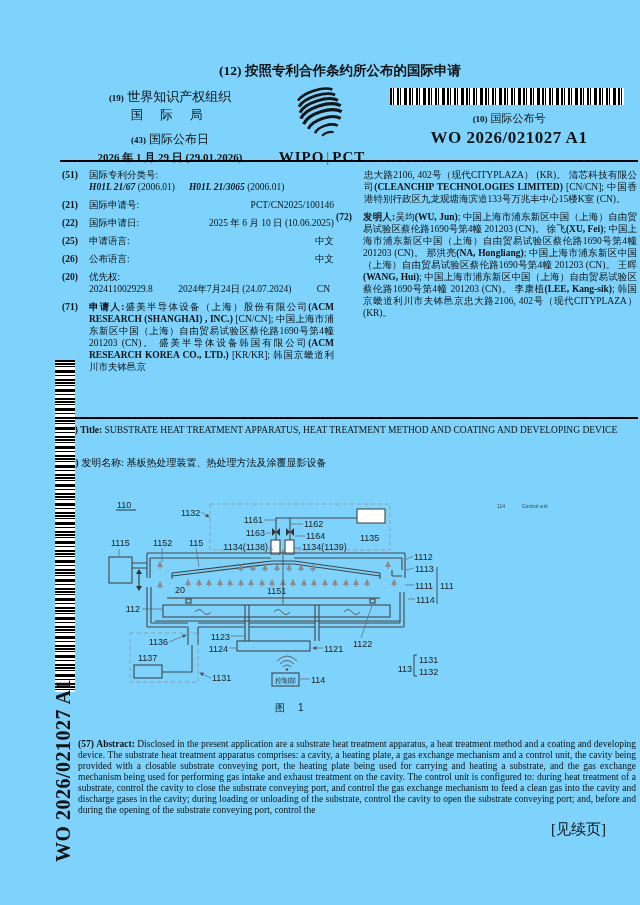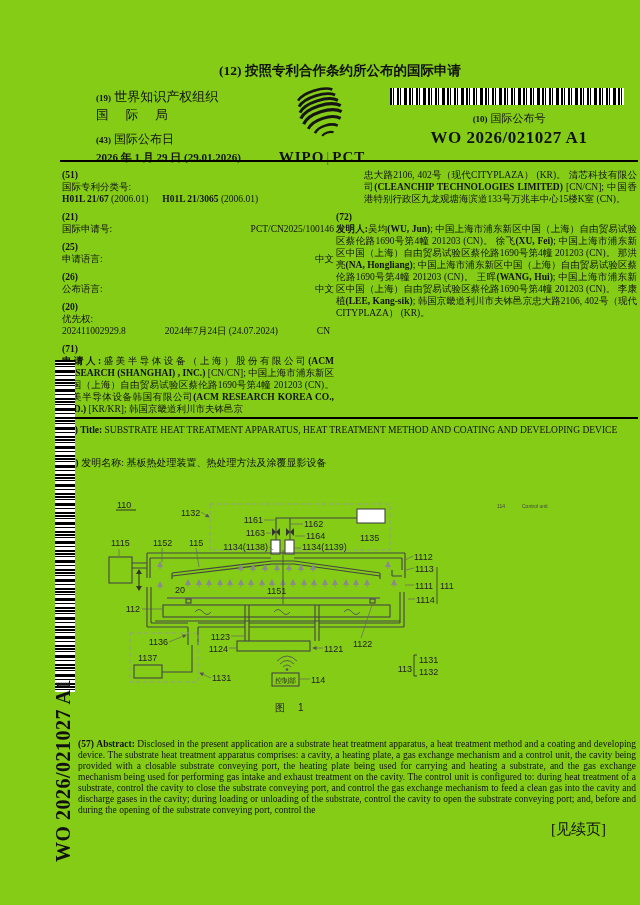--- a/index.html
+++ b/index.html
@@ -1,46 +1,46 @@
 <!DOCTYPE html>
 <html><head>
 <meta charset="utf-8">
 <style>
   html,body{margin:0;padding:0;background:#fff;}
-  .page{position:relative;width:640px;height:905px;background:#84cc16;overflow:hidden;
+  .page{position:relative;width:640px;height:905px;background:#7dd3fc;overflow:hidden;
         font-family:"Liberation Serif",serif;color:#111;}
   .abs{position:absolute;}
   
   .pct-line{left:130px;top:62px;width:420px;text-align:center;font-weight:bold;font-size:13.5px;}
-  .org-block{left:96px;top:88px;width:184px;}
+  .org-block{left:78px;top:88px;width:184px;text-align:center;}
   .org-l1{font-size:13px;}
   .org-l2{font-size:12.5px;letter-spacing:7px;margin-top:1px;}
   .org-l3{font-size:12px;margin-top:7px;}
   .org-l4{font-size:11px;font-weight:bold;margin-top:2px;}
   .pnum{font-weight:bold;font-size:9px;}
   .logo-block{left:258px;top:86px;width:128px;text-align:center;}
   .logo-text{font-size:15px;font-weight:bold;letter-spacing:1px;margin-top:1px;white-space:nowrap;}
   .logo-sep{font-weight:normal;color:#555;padding:0 2px;}
   .barcode-top{left:390px;top:88px;width:234px;height:17px;
      background:repeating-linear-gradient(90deg,#000 0 2px,#fff 2px 3px,#000 3px 4px,#fff 4px 7px,#000 7px 9px,#fff 9px 10px,#000 10px 11px,#fff 11px 14px,#000 14px 17px,#fff 17px 19px);}
   .pubno-block{left:404px;top:111px;width:210px;text-align:center;}
   .pubno-l1{font-size:11px;}
   .pubno-l2{font-size:17px;font-weight:bold;margin-top:2px;letter-spacing:0.5px;}
   .rule1{left:60px;top:160px;width:578px;height:2px;background:#000;}
   .rule2{left:60px;top:417px;width:578px;height:1.5px;background:#000;}
   
   .bib{font-size:9.5px;line-height:12px;text-align:justify;}
   .bib-left{left:62px;top:169px;width:272px;}
   .bib-right{left:336px;top:169px;width:301px;}
-  .brow{display:flex;margin-bottom:6px;flex-direction:column;}
+  .brow{display:flex;margin-bottom:6px;}
   .bnum{flex:none;width:27px;font-weight:bold;}
   .bval{flex:1;}
   .vrow{display:flex;}
   .vrow .grow{flex:1;}
-  .ipc{font-weight:bold;}
+  .ipc{font-weight:bold;font-style:italic;}
   .ipc-line{display:flex;gap:14px;}
   .prio-line{display:flex;justify-content:space-between;padding-right:4px;}
   .b{font-weight:bold;}
   .cont{margin-left:28px;margin-bottom:6px;}
   
   .title-en{left:62px;top:424px;width:575px;font-size:9.5px;line-height:12.5px;text-align:justify;}
   .title-zh{left:62px;top:456px;width:575px;font-size:10px;}
   
   .abstract{left:78px;top:739px;width:558px;font-size:9.5px;line-height:11px;text-align:justify;}
   
@@ -126,20 +126,28 @@
 
     <div class="brow">
       <span class="bnum">(21)</span>
       <div class="bval vrow">
         <span>国际申请号:</span>
         <span class="grow"></span>
         <span>PCT/CN2025/100146</span>
       </div>
     </div>
 
+    <div class="brow">
+      <span class="bnum">(22)</span>
+      <div class="bval vrow">
+        <span>国际申请日:</span>
+        <span class="grow"></span>
+        <span>2025 年 6 月 10 日 (10.06.2025)</span>
+      </div>
+    </div>
 
     <div class="brow">
       <span class="bnum">(25)</span>
       <div class="bval vrow">
         <span>申请语言:</span>
         <span class="grow"></span>
         <span>中文</span>
       </div>
     </div>
 

